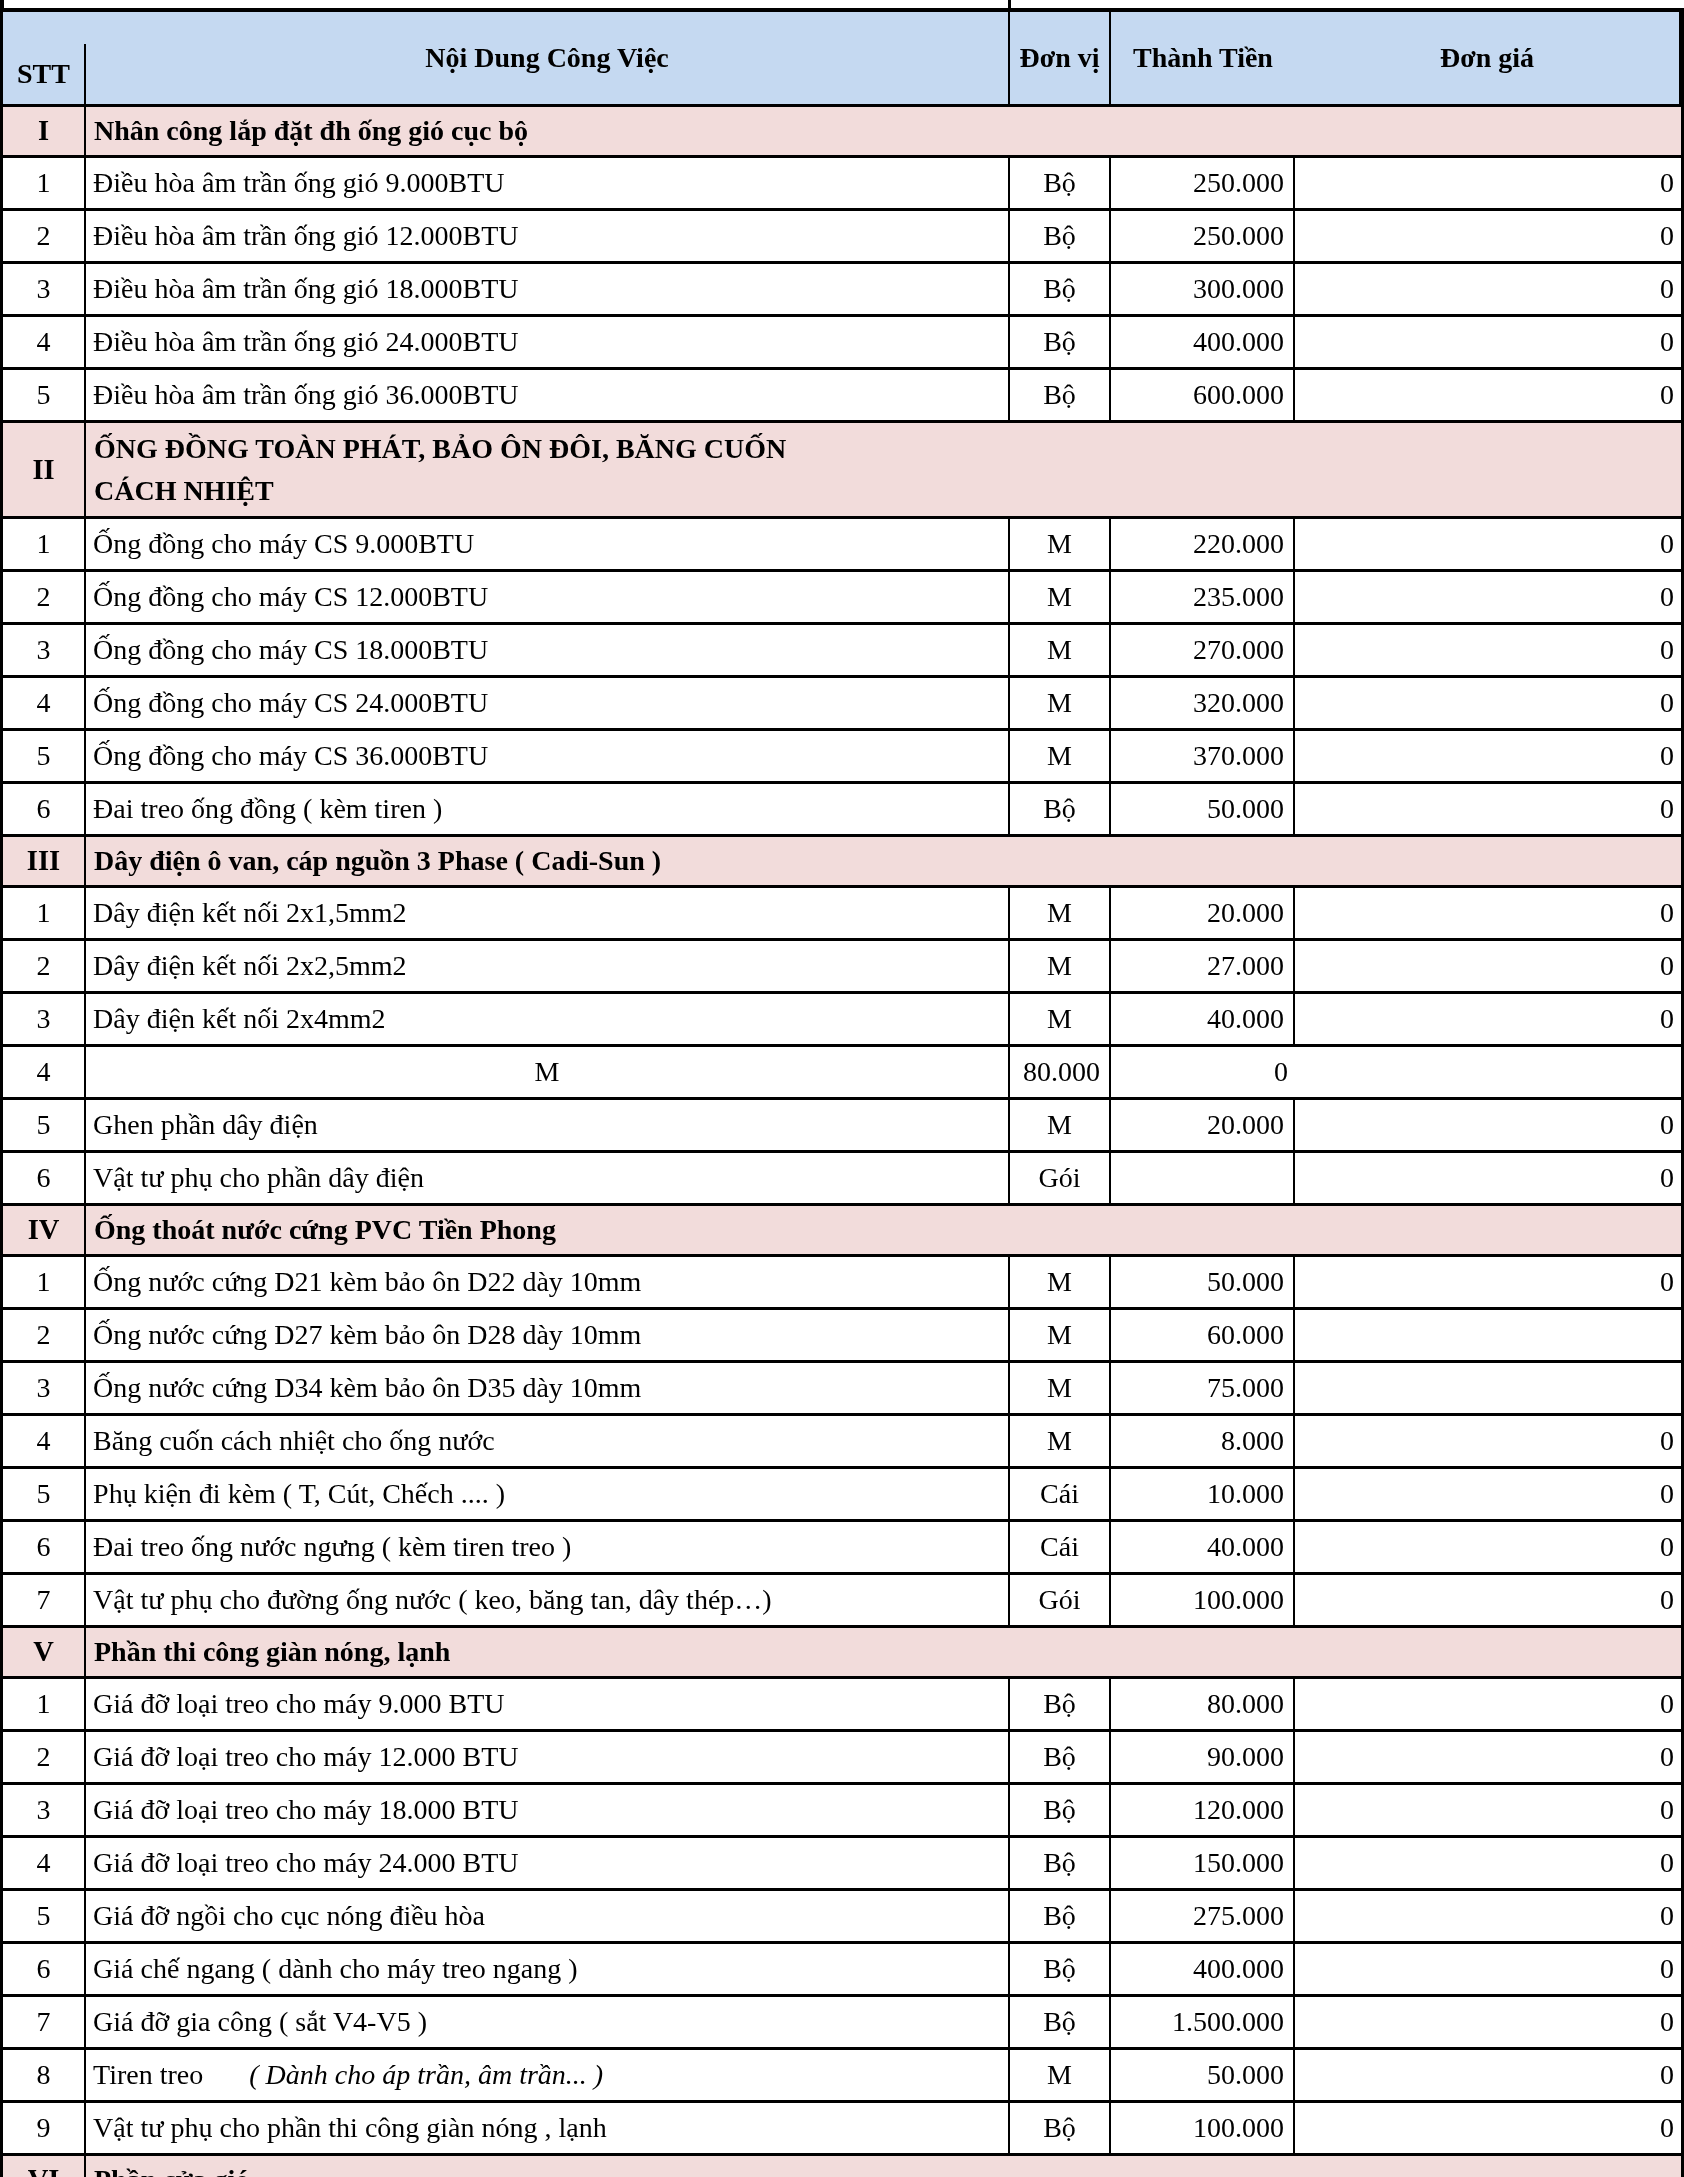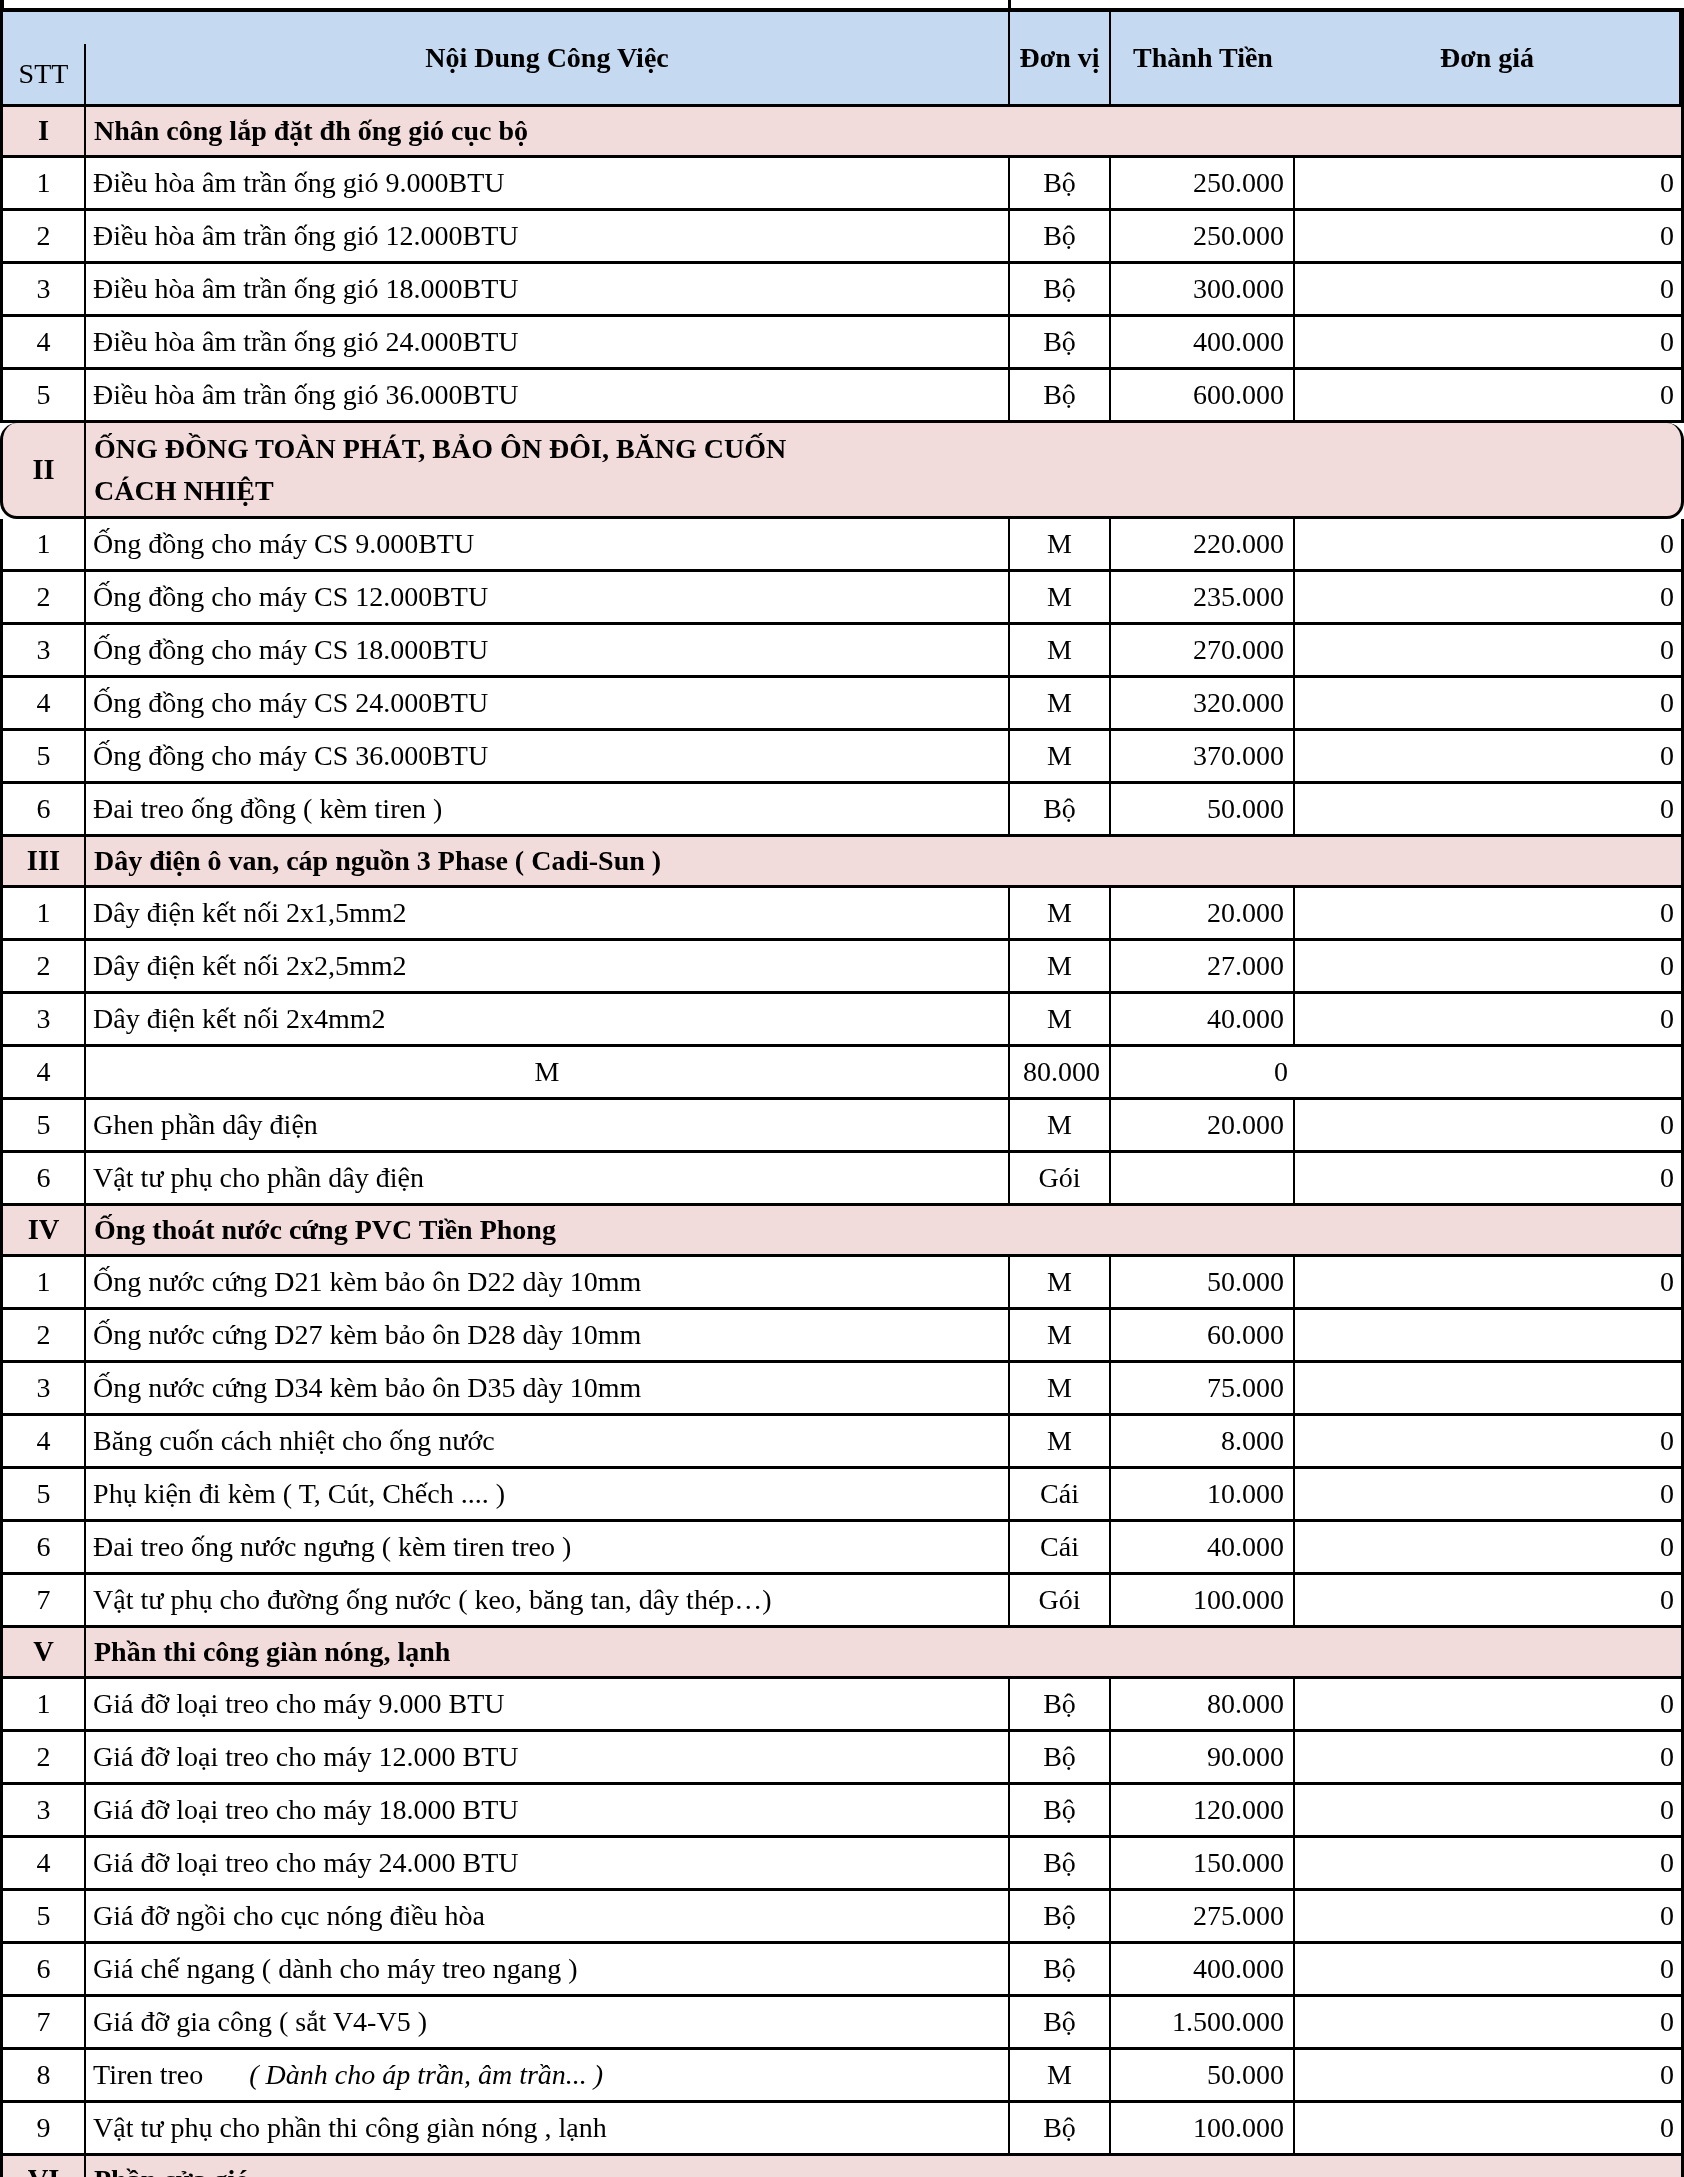--- a/index.html
+++ b/index.html
@@ -14,24 +14,24 @@
          border-bottom:3.6px solid #000; background:#fff; }
   .cols5 { grid-template-columns:83px 924px 101px 184px 1fr; }
   .cols2 { grid-template-columns:83px 1fr; }
   .cell { display:flex; align-items:center; overflow:hidden; }
   .vline { border-right:2.7px solid #000; }
   .center { justify-content:center; text-align:center; }
   .right { justify-content:flex-end; text-align:right; }
   
   .header-row { background:#c5d9f1; height:92px; }
   .header-row .cell { font-weight:bold; font-size:28px; white-space:nowrap; }
-  .header-row .stt-h { font-weight:normal;margin-top:32px; }
+  .header-row .stt-h { font-weight:bold;margin-top:32px; }
   
   .section-row { background:#f2dcdb; height:48px; }
-  .section-row.tall { height:93px;border-radius:17px; }
+  .section-row.tall { height:93px; }
   .section-row .numeral { font-weight:bold; font-size:28.5px; }
   .section-row .sec-title { font-weight:bold; font-size:28px; padding-left:8px;
                             white-space:pre-line; line-height:42px; }
   
   .item-row { height:50px; }
   .item-row .cell { font-size:28px; }
   .desc { padding-left:7.1px; white-space:nowrap; }
   .price { padding-right:9px; }
   .total { padding-right:7.1px; }
   .it { font-style:italic;margin-left:46px; }

